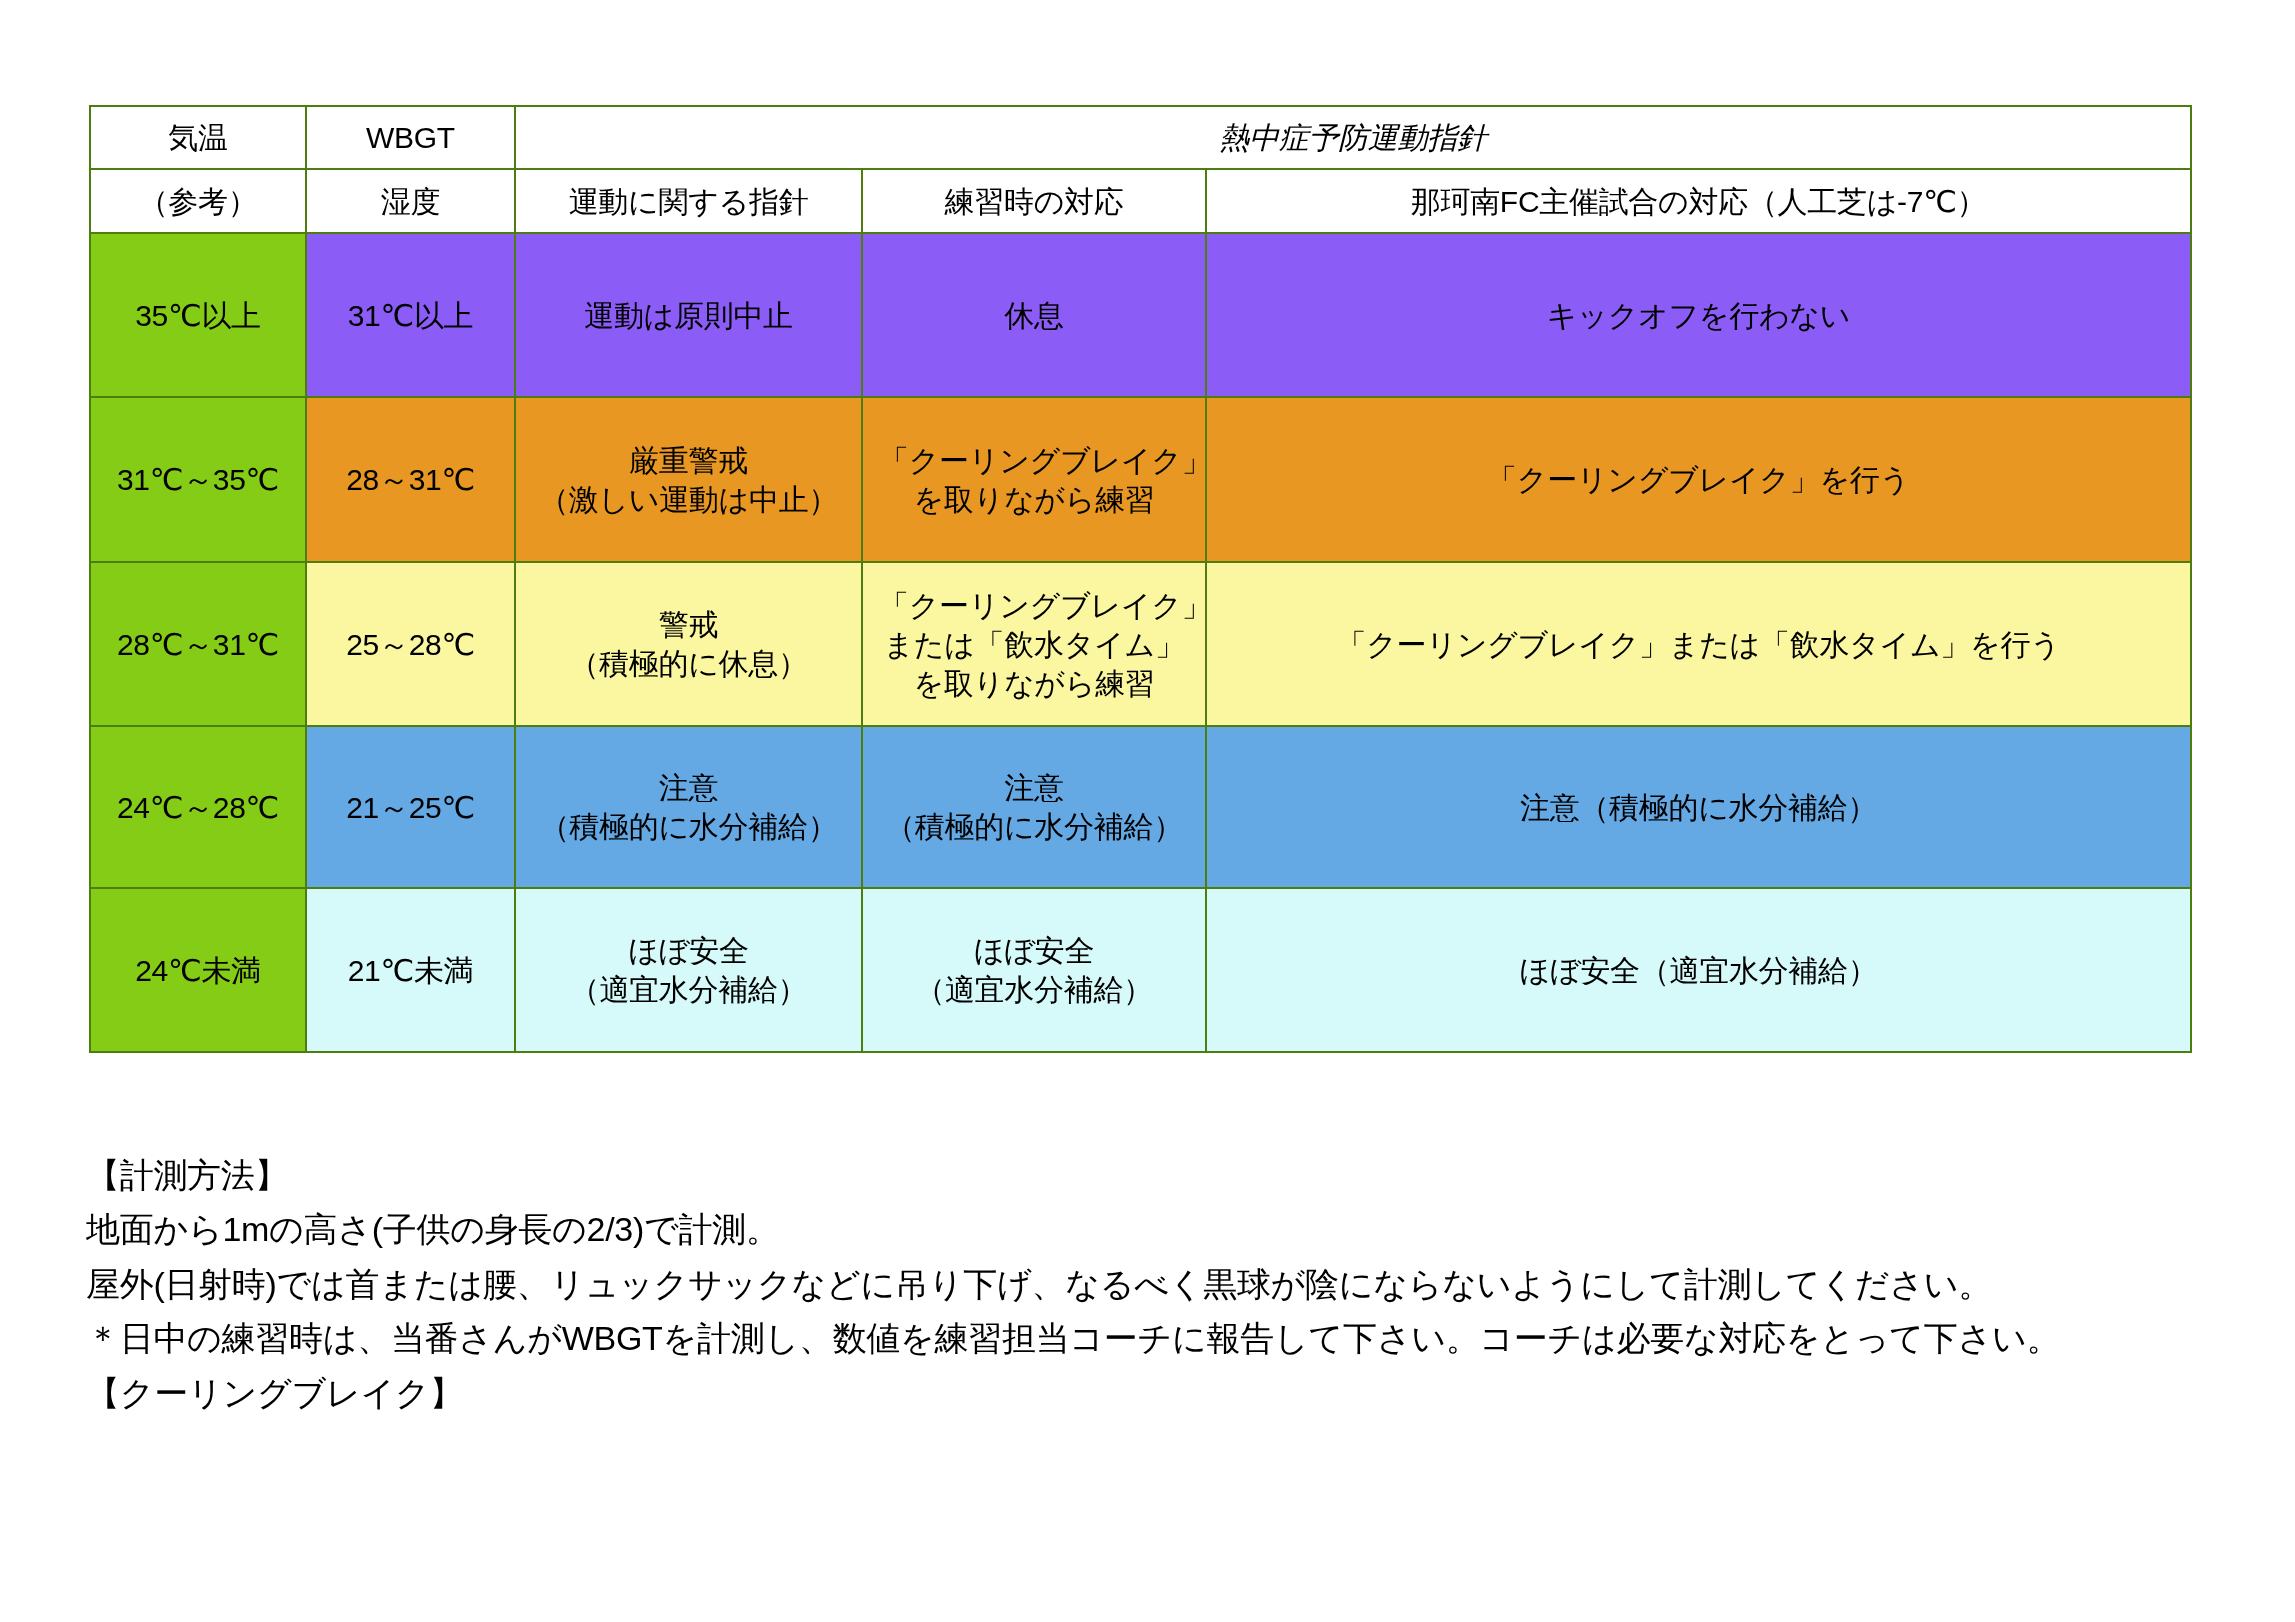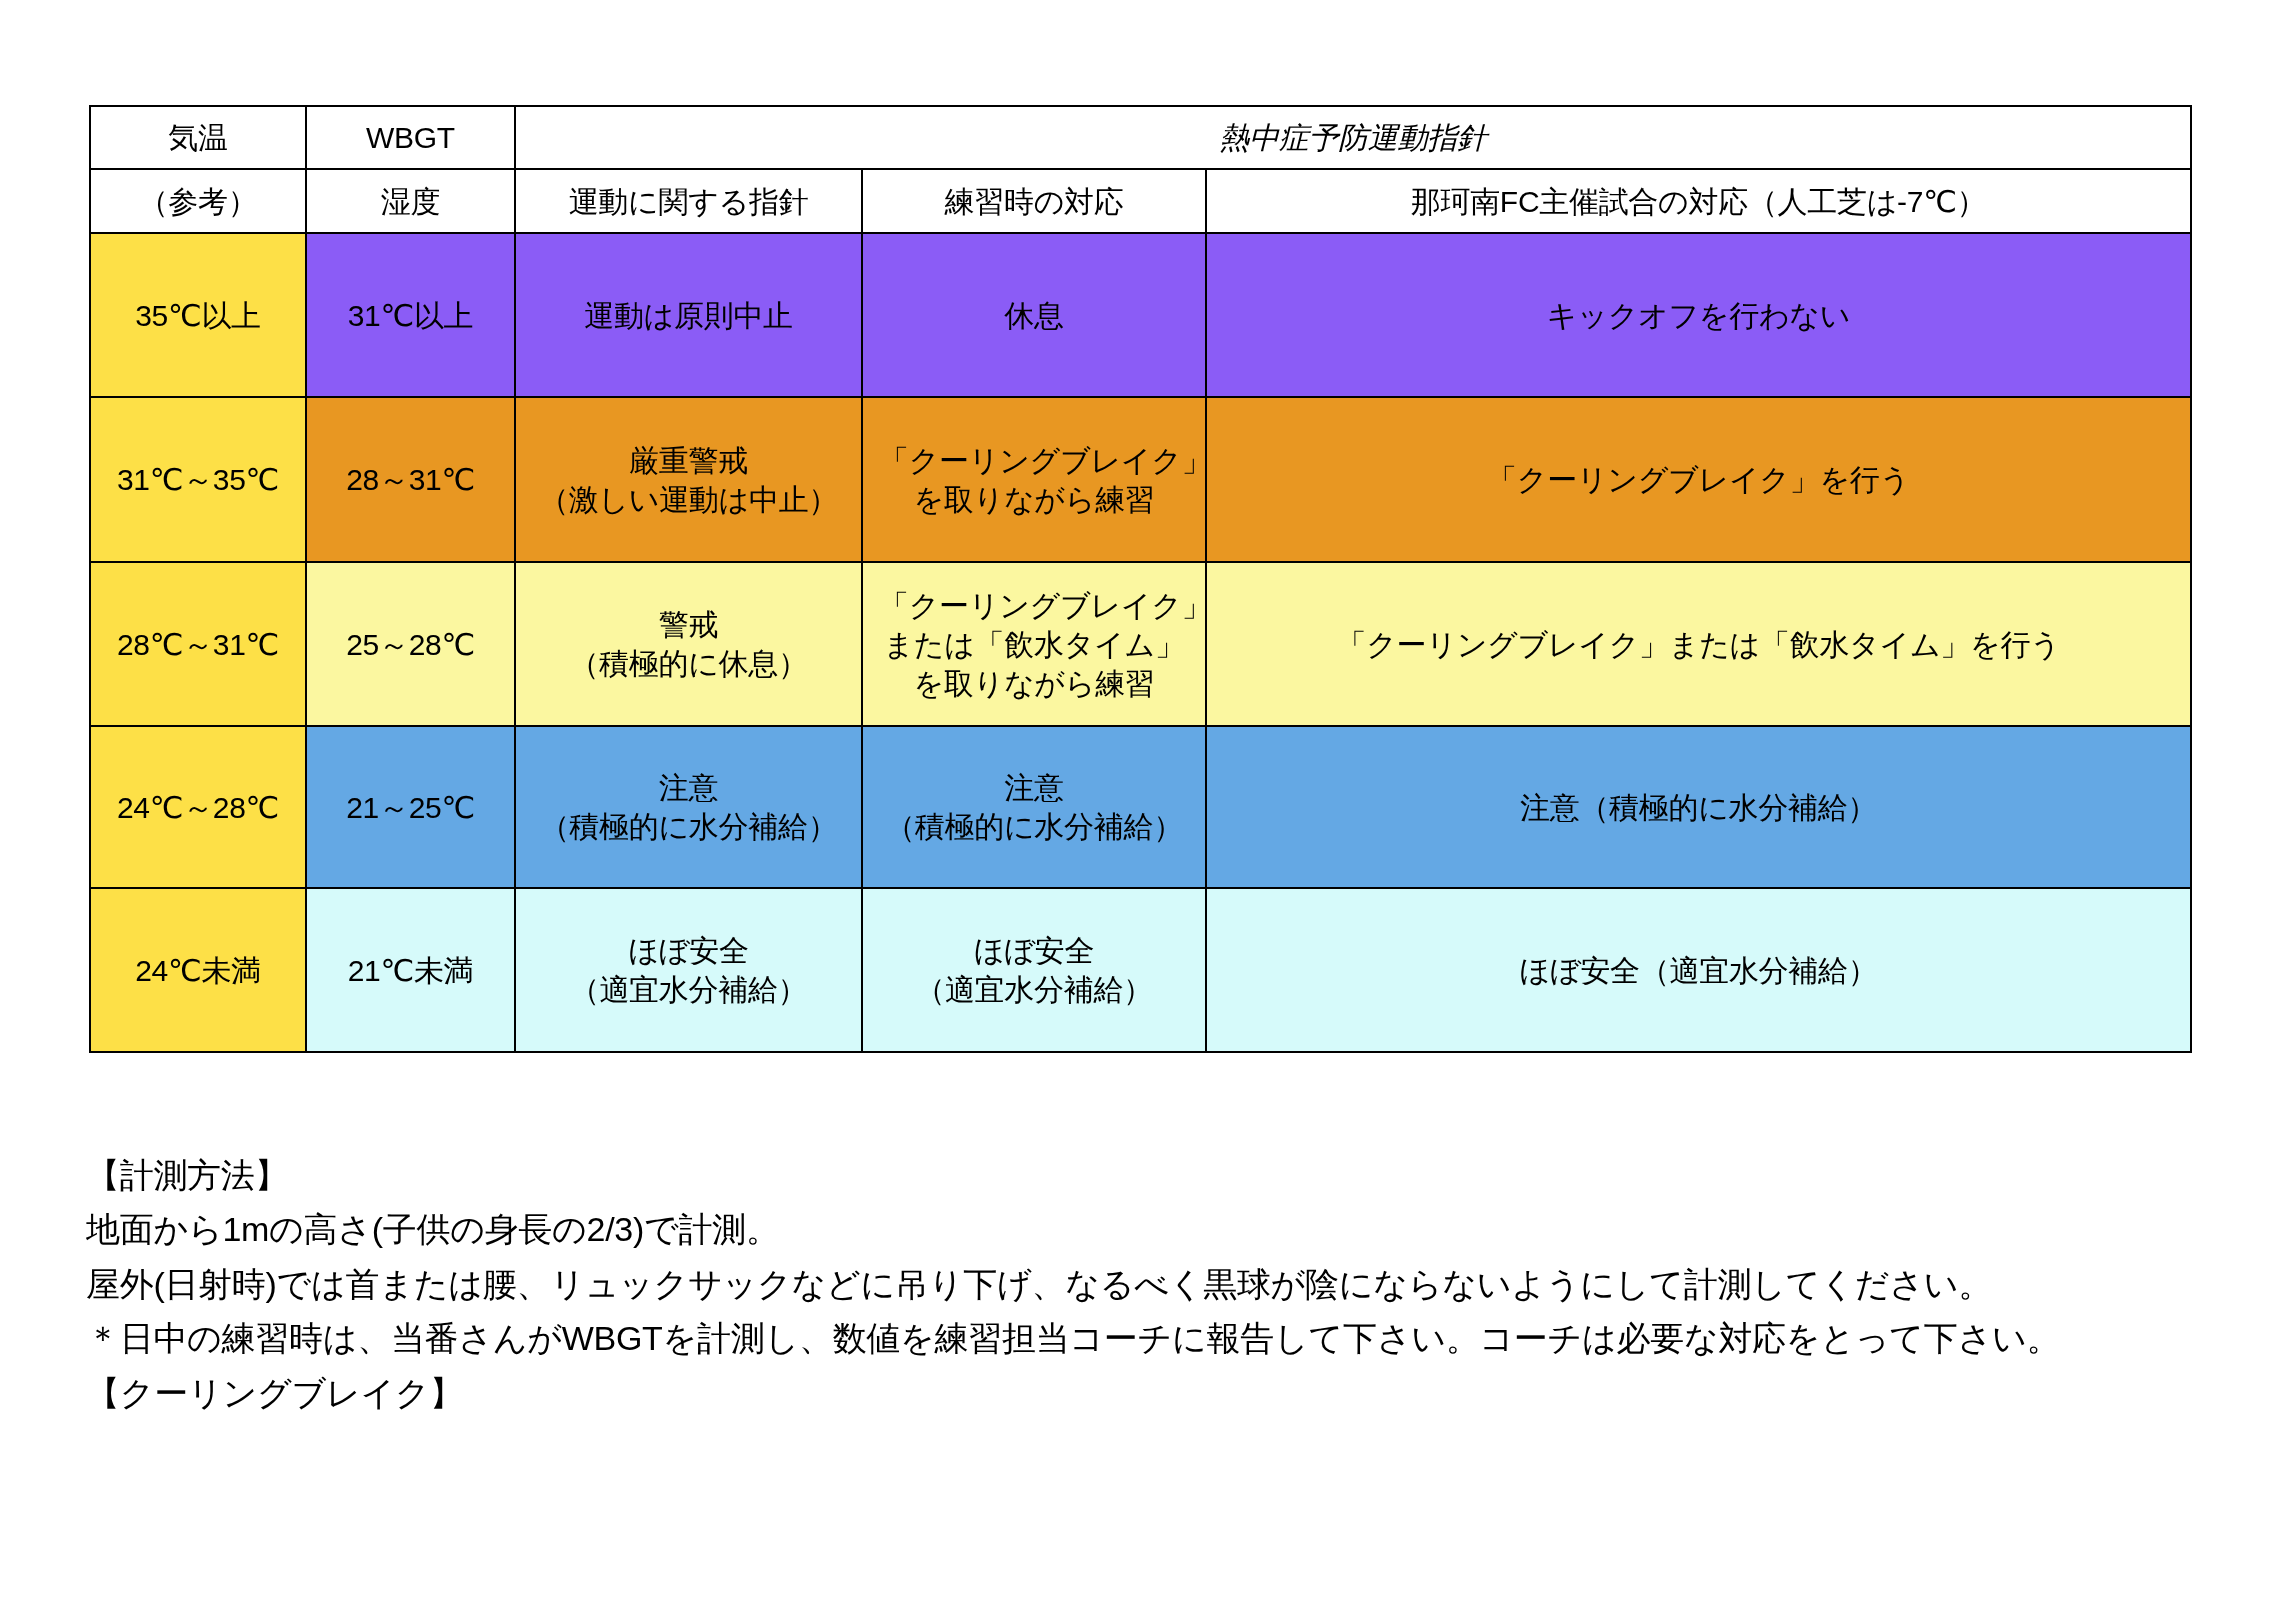--- a/index.html
+++ b/index.html
@@ -32,21 +32,21 @@
   }
 
   table.guide {
     border-collapse: collapse;
     table-layout: fixed;
     width: 2100px;
     background: #ffffff;
   }
 
   table.guide td {
-    border: 2px solid #000000;
+    border: 2px solid #4d7c0f;
     padding: 0 16px;
     vertical-align: middle;
     text-align: center;
     font-size: 30px;
     line-height: 1.30;
     font-weight: 400;
     letter-spacing: -0.3px;
     box-sizing: border-box;
   }
 
@@ -77,21 +77,21 @@
   tr.r3 td { height: 164px; }
   tr.r4 td { height: 162px; }
   tr.r5 td { height: 164px; }
 
   
   .c-red  { background: #8b5cf6; }
   .c-org  { background: #e89722; }
   .c-yel  { background: #fbf7a0; }
   .c-blu  { background: #64a8e4; }
   .c-cyn  { background: #d6fafa; }
-  .c-white{ background: #fde047; }
+  .c-white{ background: #84cc16; }
 
   
   td.match-cell {
     text-align: left;
     padding-left: 14.4px;
   }
 
   .cell-line { display: block; white-space: nowrap; }
 
   

